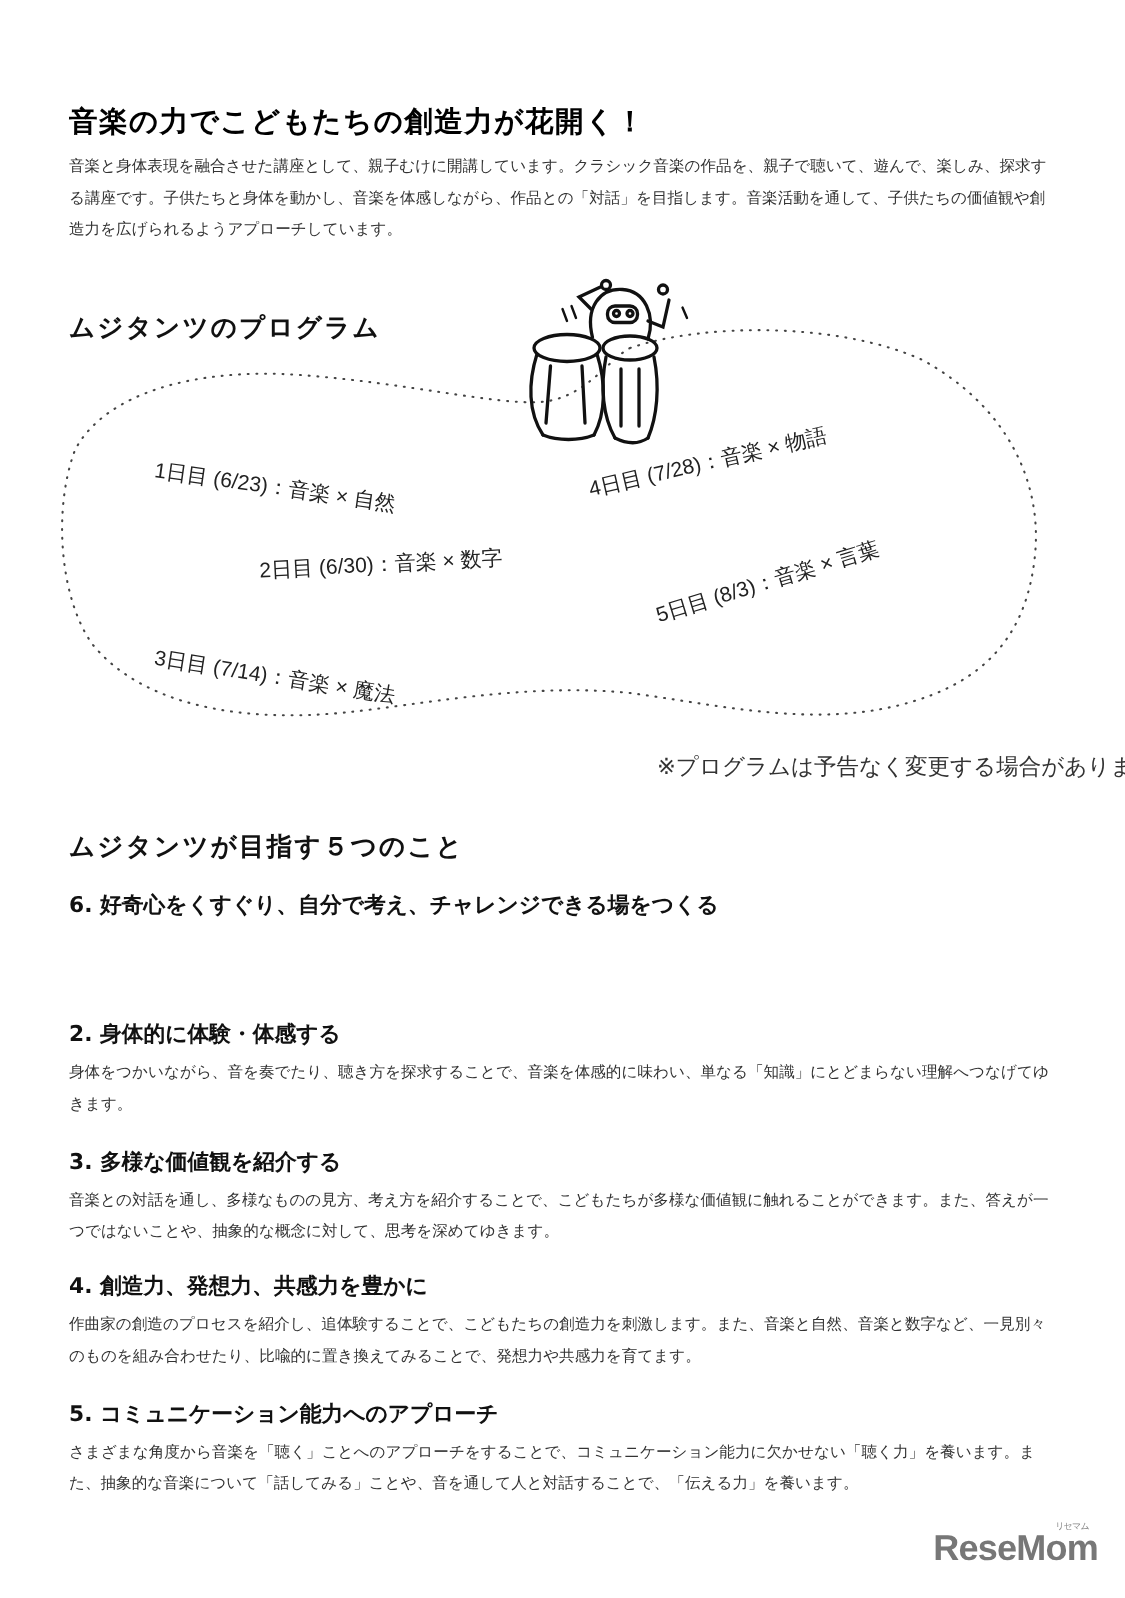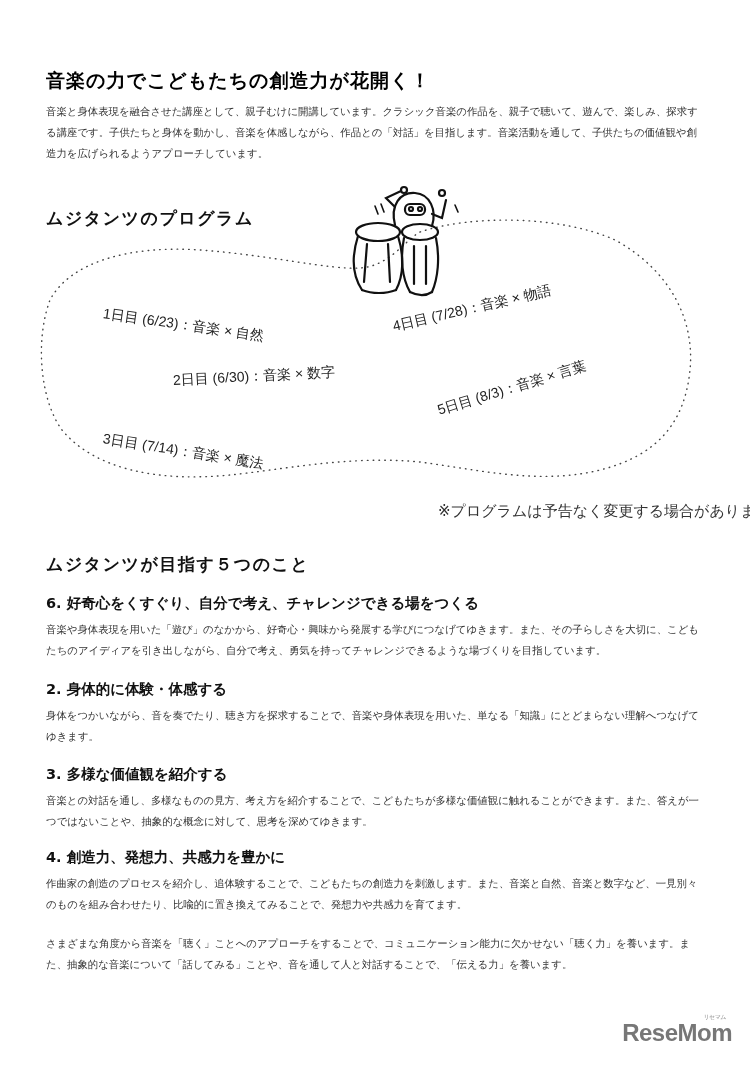--- a/index.html
+++ b/index.html
@@ -92,34 +92,34 @@
 <div class="abs day" style="left:103px; top:430px; transform: rotate(9deg);">3日目 (7/14)：音楽 × 魔法</div>
 <div class="abs day" style="left:393px; top:318px; transform: rotate(-13deg);">4日目 (7/28)：音楽 × 物語</div>
 <div class="abs day" style="left:438px; top:402px; transform: rotate(-17deg);">5日目 (8/3)：音楽 × 言葉</div>
 
 <div class="abs note">※プログラムは予告なく変更する場合があります。</div>
 
 <div class="abs section-title goals-title">ムジタンツが目指す５つのこと</div>
 
 <div class="abs goal" style="top:594px;">
   <h3>6. 好奇心をくすぐり、自分で考え、チャレンジできる場をつくる</h3>
-  <p>音楽や身体表現を用いた「遊び」のなかから、好奇心・興味から発展する学びにつなげてゆきます。また、その子らしさを大切に、こどもたちのアイディアを引き出しながら、自分で考え、勇気を持ってチャレンジできるような場づくりを目指しています。</p>
 </div>
 <div class="abs goal" style="top:680px;">
   <h3>2. 身体的に体験・体感する</h3>
-  <p>身体をつかいながら、音を奏でたり、聴き方を探求することで、音楽や身体表現を用いた、単なる「知識」にとどまらない理解へつなげてゆきます。</p>
+  <p>身体をつかいながら、音を奏でたり、聴き方を探求することで、音楽を体感的に味わい、単なる「知識」にとどまらない理解へつなげてゆきます。</p>
 </div>
 <div class="abs goal" style="top:765px;">
   <h3>3. 多様な価値観を紹介する</h3>
   <p>音楽との対話を通し、多様なものの見方、考え方を紹介することで、こどもたちが多様な価値観に触れることができます。また、答えが一つではないことや、抽象的な概念に対して、思考を深めてゆきます。</p>
 </div>
 <div class="abs goal" style="top:848px;">
   <h3>4. 創造力、発想力、共感力を豊かに</h3>
   <p>作曲家の創造のプロセスを紹介し、追体験することで、こどもたちの創造力を刺激します。また、音楽と自然、音楽と数字など、一見別々のものを組み合わせたり、比喩的に置き換えてみることで、発想力や共感力を育てます。</p>
 </div>
 <div class="abs goal" style="top:933px;">
+  <h3>5. コミュニケーション能力へのアプローチ</h3>
   <p>さまざまな角度から音楽を「聴く」ことへのアプローチをすることで、コミュニケーション能力に欠かせない「聴く力」を養います。また、抽象的な音楽について「話してみる」ことや、音を通して人と対話することで、「伝える力」を養います。</p>
 </div>
 
 <div class="abs logo">
   <span>ReseMom</span>
   <span class="ruby">リセマム</span>
 </div>
 
 </body></html>

